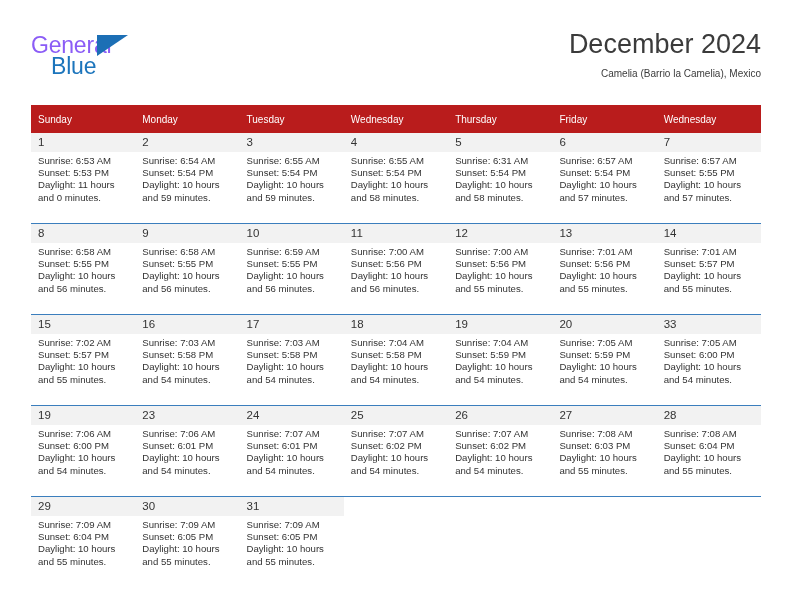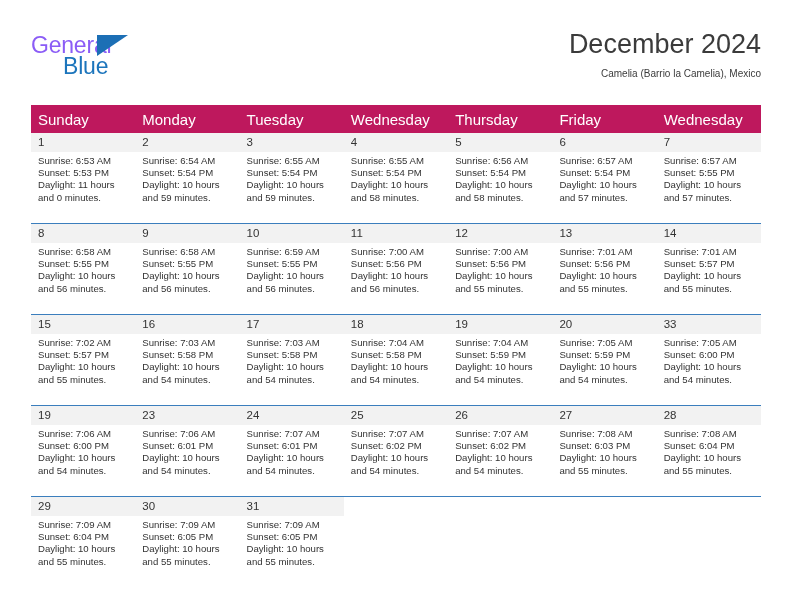--- a/index.html
+++ b/index.html
@@ -42,21 +42,21 @@
     position: absolute;
     left: 0px;
     top: 0px;
     font-size: 23px;
     letter-spacing: -0.2px;
     color: #8b5cf6;
     font-family: "Liberation Sans", sans-serif;
   }
   .logo-blue {
     position: absolute;
-    left: 32px;
+    left: 20px;
     top: 21px;
     font-size: 23px;
     letter-spacing: -0.2px;
     color: #1c75bc;
     font-family: "Liberation Sans", sans-serif;
   }
   .logo-tri {
     position: absolute;
     left: 66px;
     top: 3px;
@@ -92,23 +92,23 @@
   .calendar {
     position: absolute;
     left: 31px;
     top: 105px;
     width: 730px;
     border-collapse: collapse;
     table-layout: fixed;
   }
 
   .calendar th {
-    background: #be185d;
+    background: #b91c1c;
     color: #ffffff;
-    font-size: 15px;
+    font-size: 10px;
     font-weight: normal;
     text-align: left;
     padding: 5px 0 5px 7px;
     height: 18px;
     border: none;
   }
 
   .calendar td {
     vertical-align: top;
     padding: 0;
@@ -226,21 +226,21 @@
             <div>Sunset: 5:54 PM</div>
             <div>Daylight: 10 hours</div>
             <div>and 58 minutes.</div>
           </div>
         </div>
           </td>
         <td>
             <div class="cell-inner">
           <span class="daynum">5</span>
           <div class="details">
-            <div>Sunrise: 6:56 AM</div>
+            <div>Sunrise: 6:31 AM</div>
             <div>Sunset: 5:54 PM</div>
             <div>Daylight: 10 hours</div>
             <div>and 58 minutes.</div>
           </div>
         </div>
           </td>
         <td>
             <div class="cell-inner">
           <span class="daynum">6</span>
           <div class="details">

